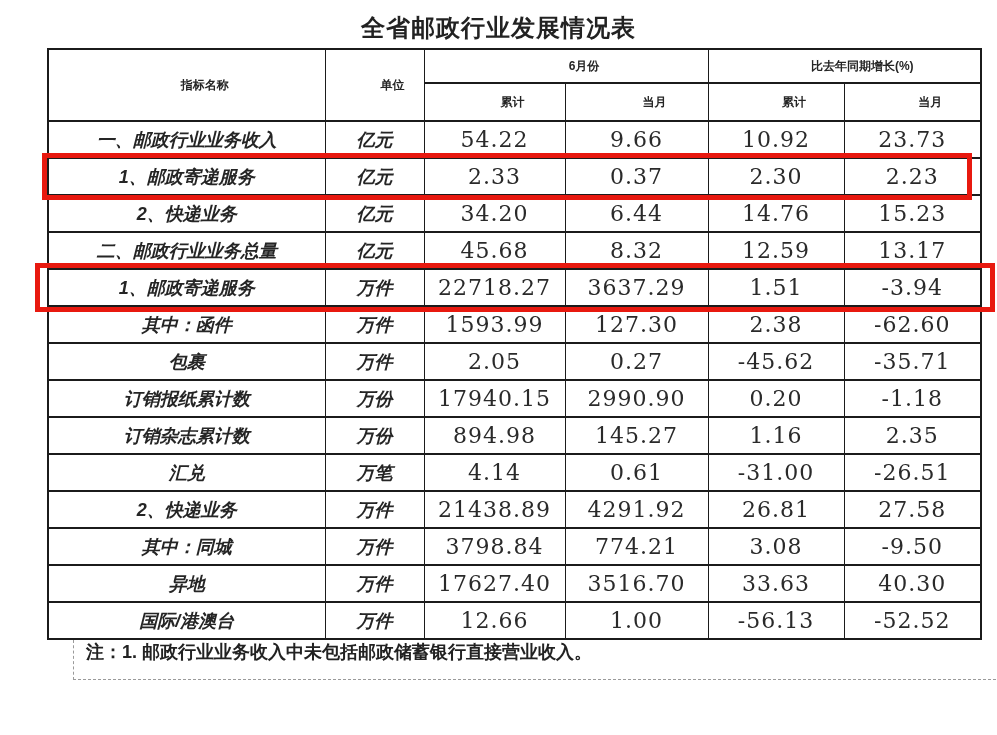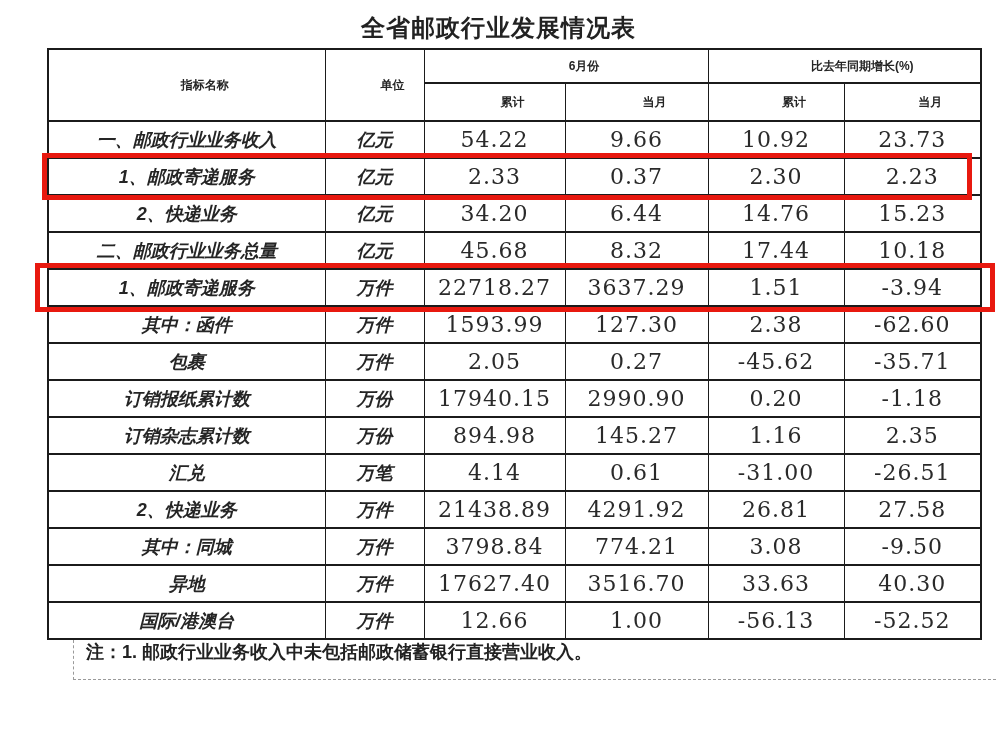--- a/index.html
+++ b/index.html
@@ -138,22 +138,22 @@
     <td class="c-num">34.20</td>
     <td class="c-num">6.44</td>
     <td class="c-num">14.76</td>
     <td class="c-num">15.23</td>
   </tr>
         <tr>
     <td class="c-name">二、邮政行业业务总量</td>
     <td class="c-unit">亿元</td>
     <td class="c-num">45.68</td>
     <td class="c-num">8.32</td>
-    <td class="c-num">17.44</td>
-    <td class="c-num">10.18</td>
+    <td class="c-num">12.59</td>
+    <td class="c-num">13.17</td>
   </tr>
         <tr>
     <td class="c-name">1、邮政寄递服务</td>
     <td class="c-unit">万件</td>
     <td class="c-num">22718.27</td>
     <td class="c-num">3637.29</td>
     <td class="c-num">1.51</td>
     <td class="c-num">-3.94</td>
   </tr>
         <tr>

